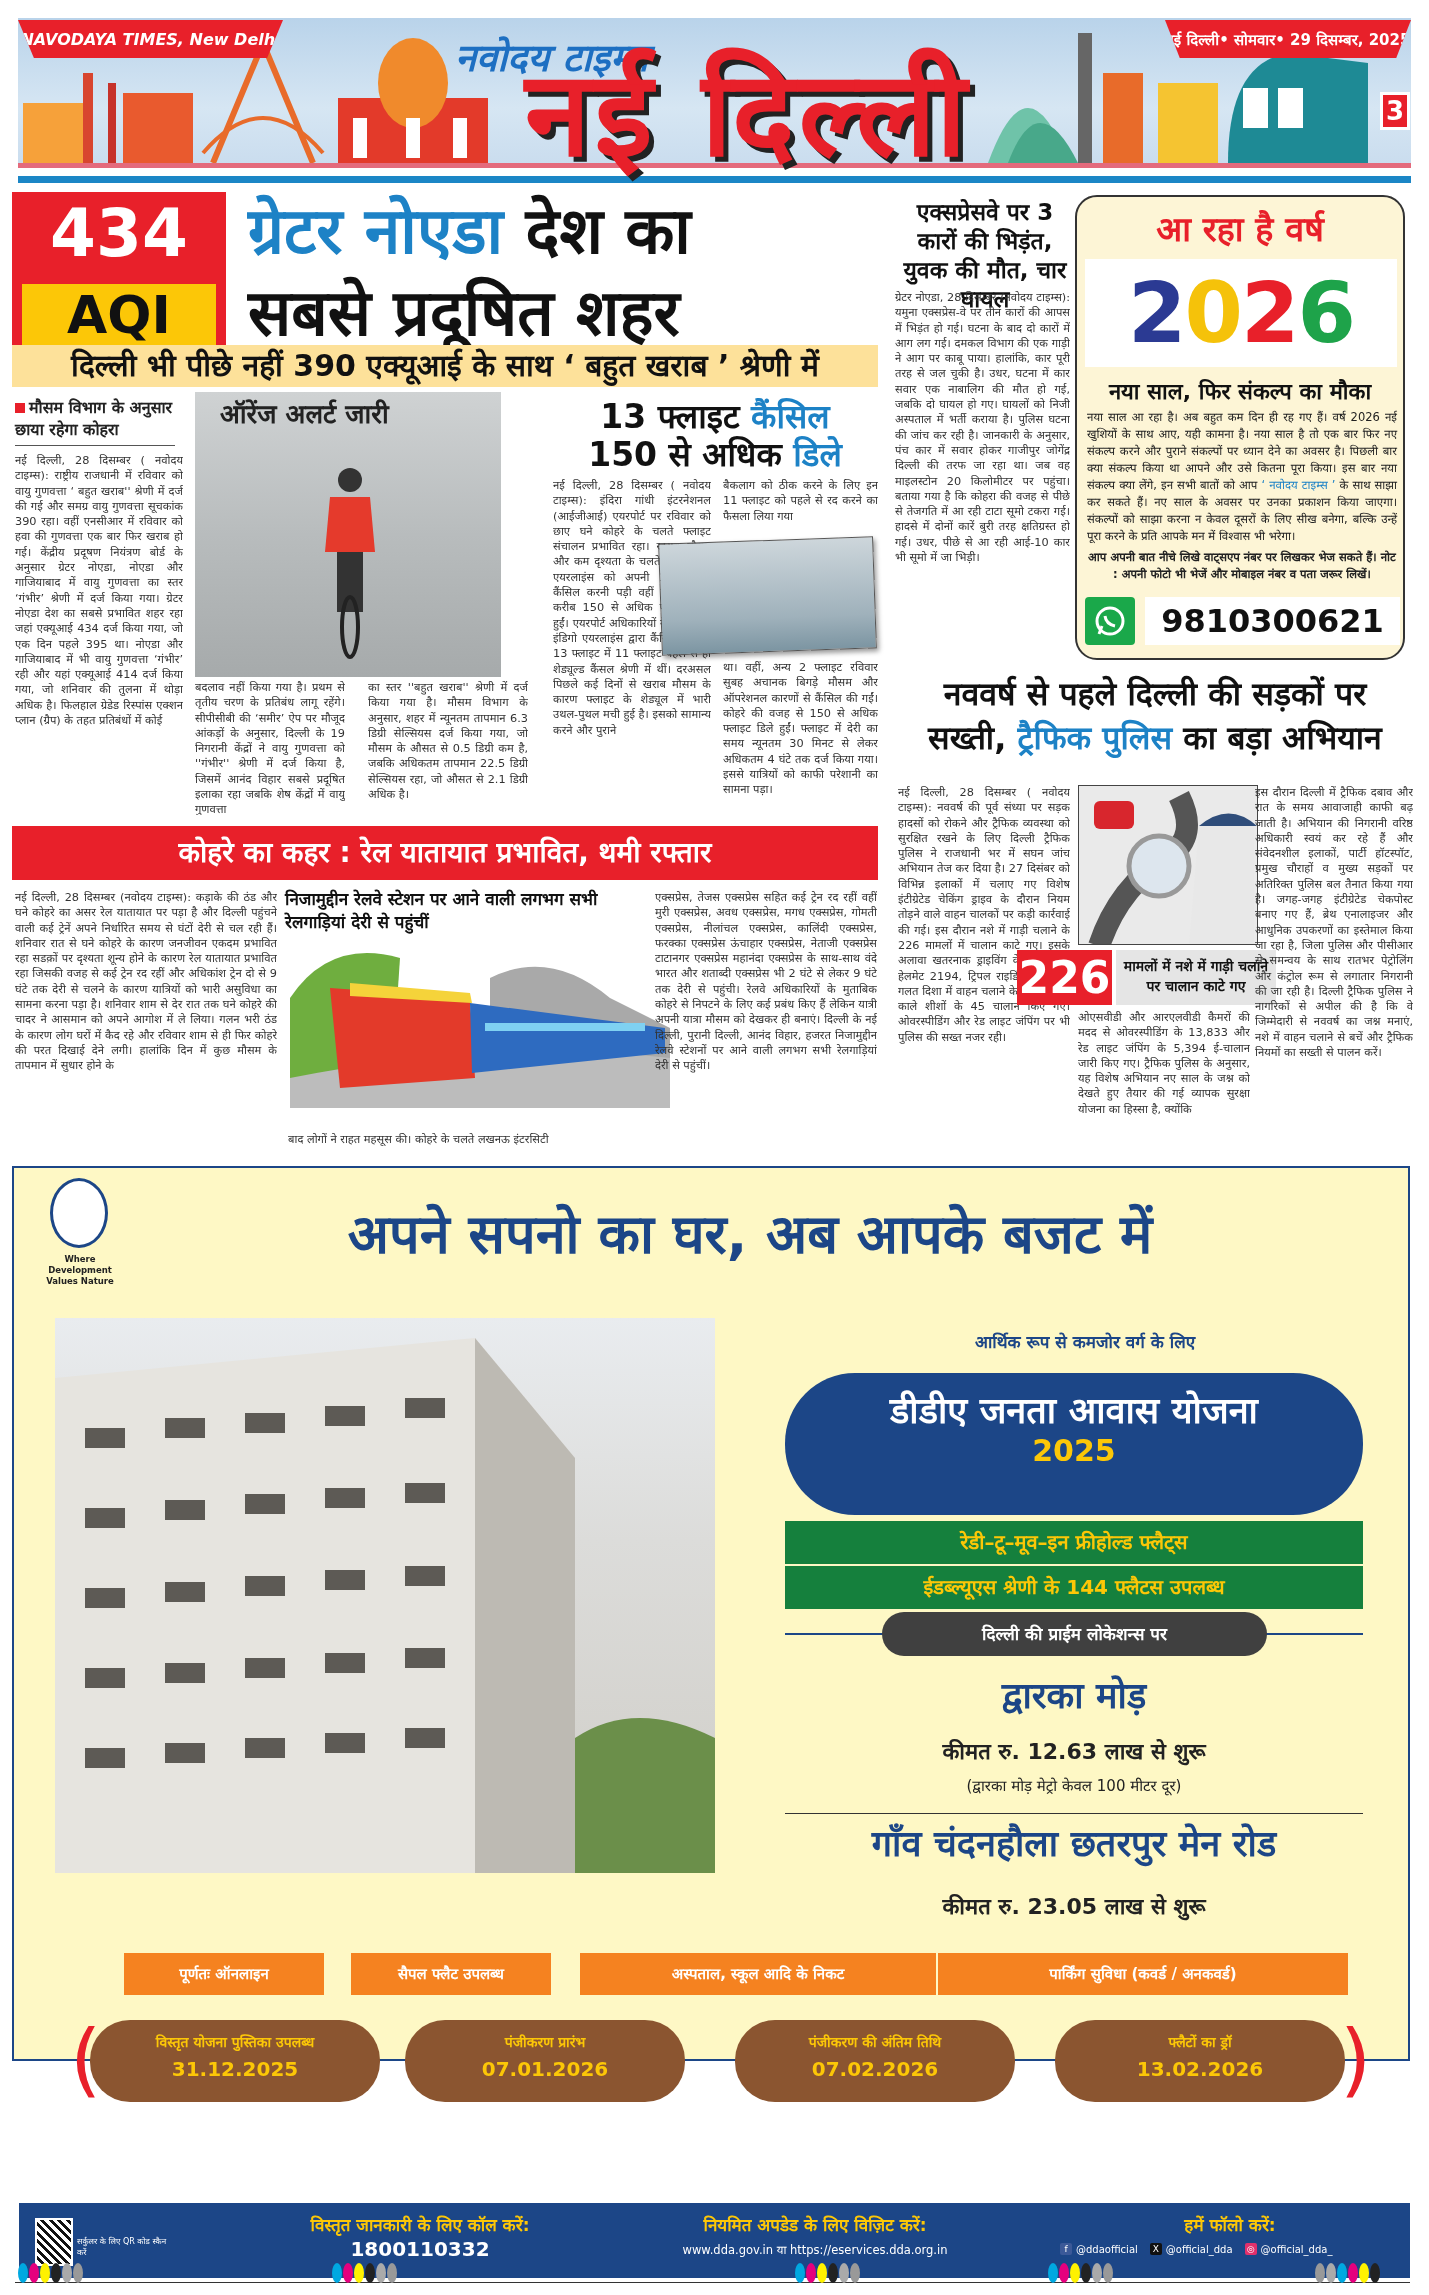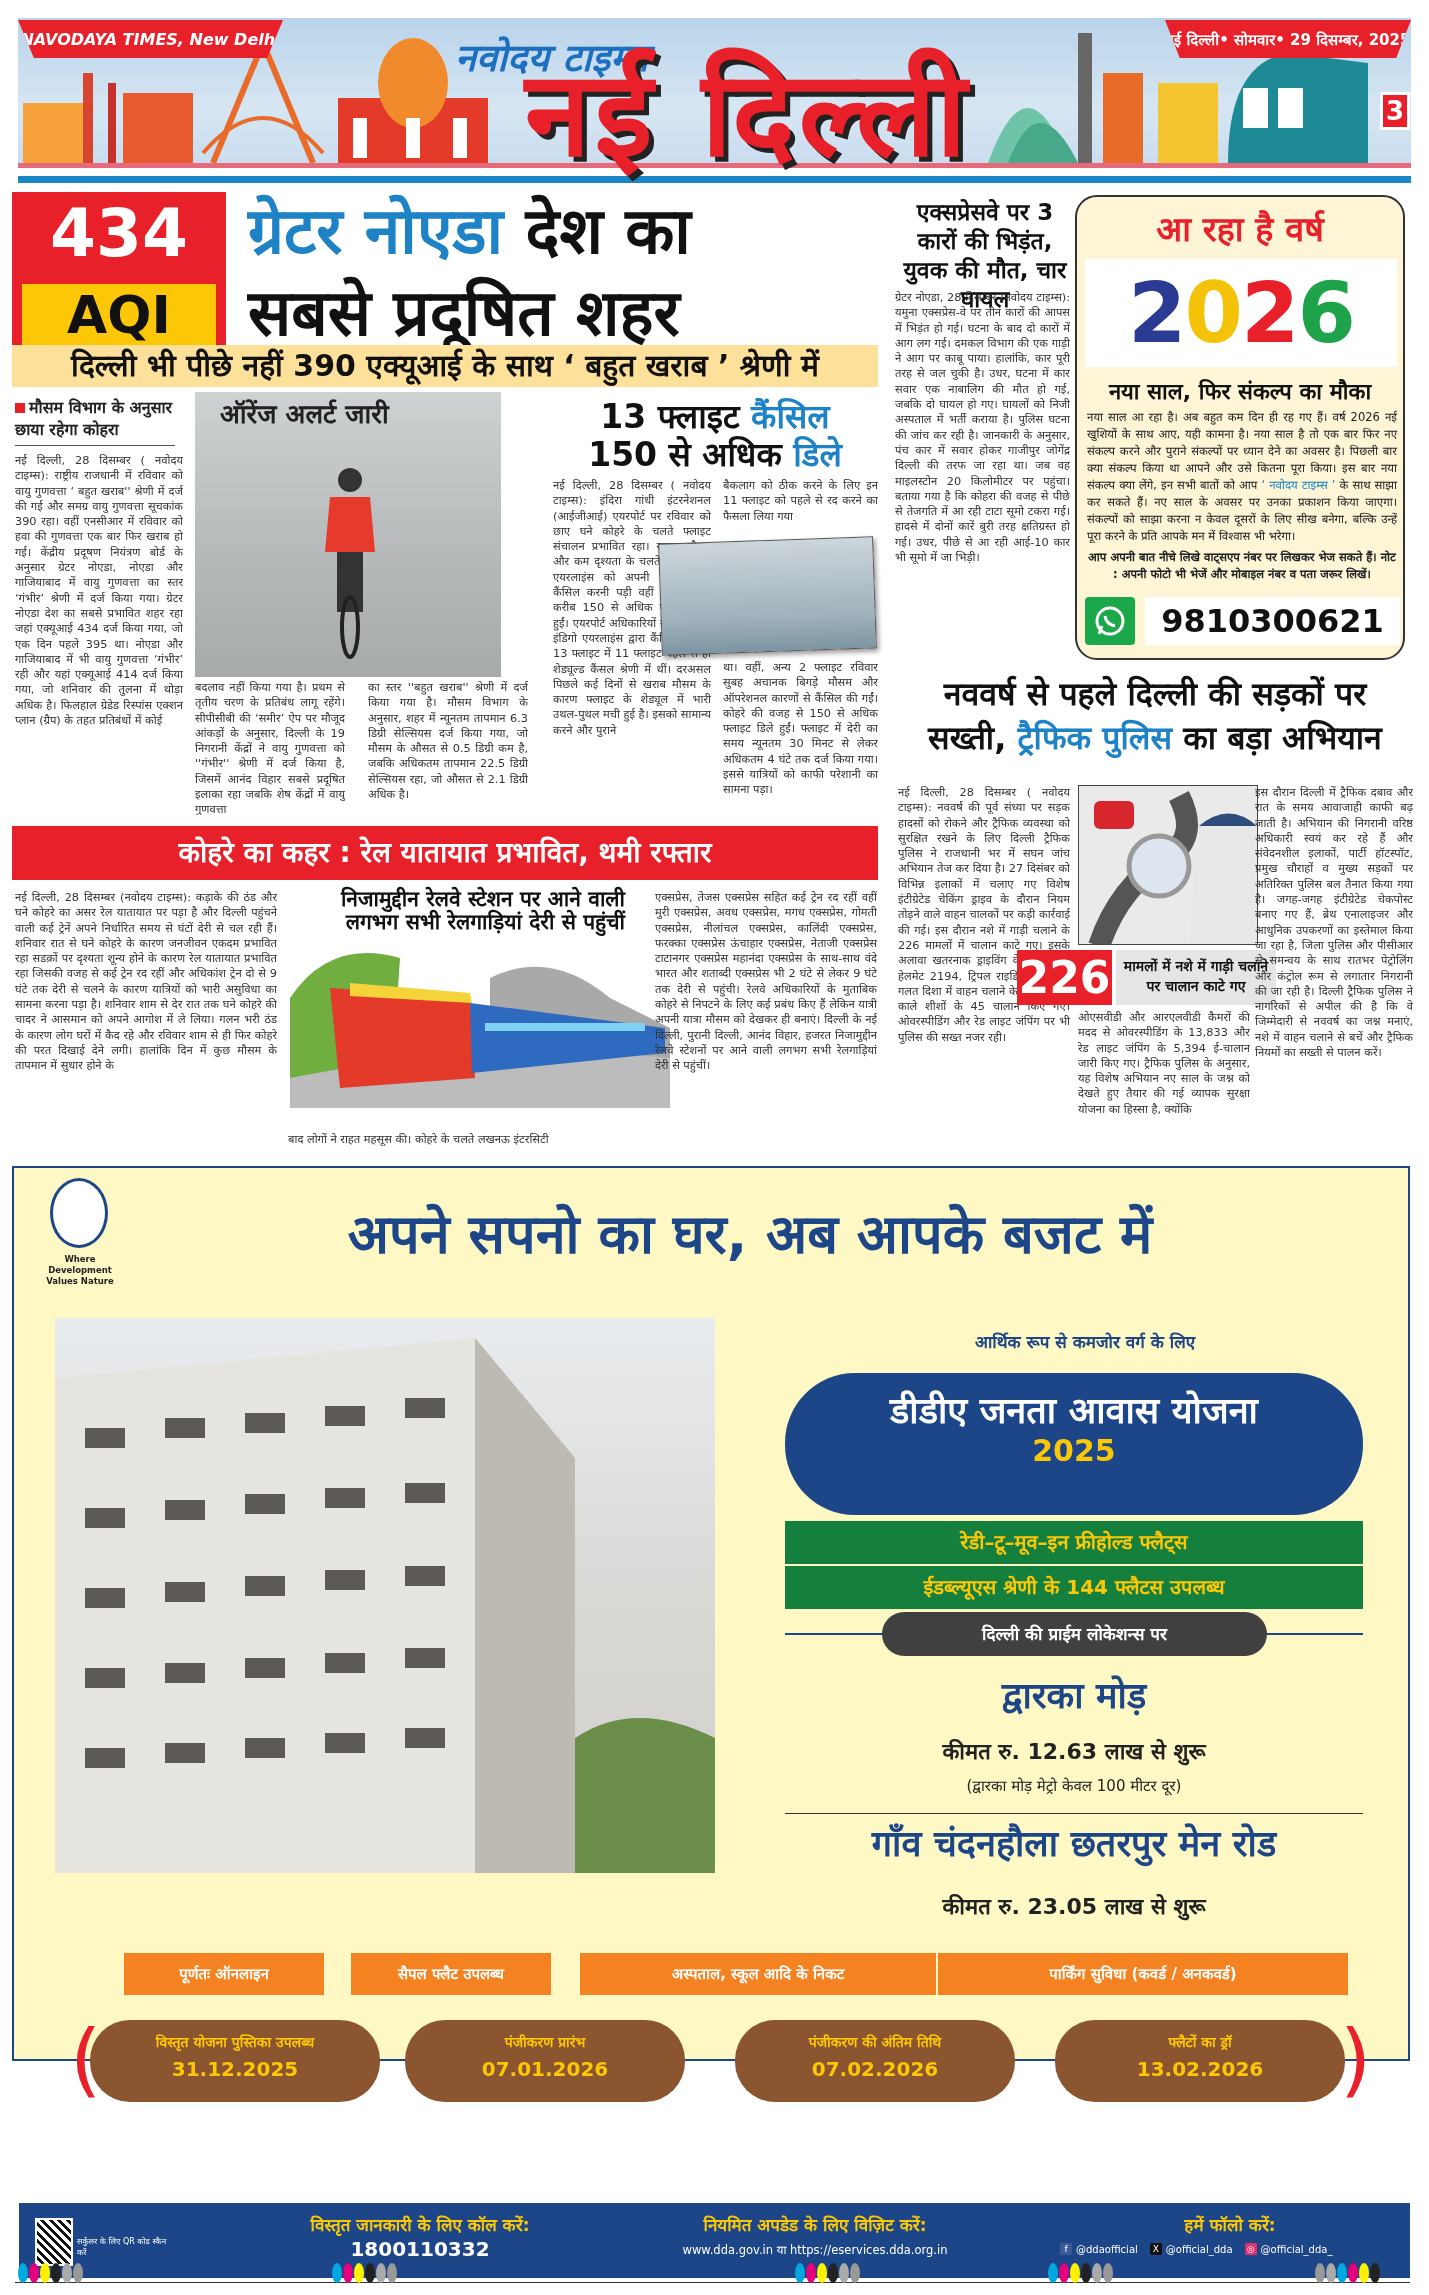--- a/index.html
+++ b/index.html
@@ -40,21 +40,21 @@
 .nybox .note{position:absolute;left:8px;top:352px;width:314px;font-size:11.5px;font-weight:bold;line-height:17px;text-align:center;color:#222}
 .nybox .wa{position:absolute;left:8px;top:400px;width:50px;height:48px;background:#1aa84a;border-radius:4px;display:flex;align-items:center;justify-content:center}
 .nybox .phone{position:absolute;left:68px;top:400px;width:255px;height:48px;background:#fff;font-weight:bold;font-size:32px;line-height:48px;text-align:center;color:#111}
 .hl-traffic{left:895px;top:672px;width:520px;font-size:32px;font-weight:bold;line-height:44px;color:#111;text-align:center}
 .hl-traffic .blue{color:#1d82c6}
 .illus{left:1078px;top:785px;width:180px;height:160px;background:#eaeaea;border:1px solid #444;overflow:hidden}
 .b226{left:1017px;top:950px;width:95px;height:55px;background:#e8202a;color:#fff;font-weight:bold;font-size:44px;line-height:55px;text-align:center}
 .b226t{left:1116px;top:950px;width:160px;height:55px;background:#e5e5e5;font-size:14px;font-weight:bold;line-height:20px;text-align:center;padding-top:6px;color:#111}
 
 .railbar{left:12px;top:826px;width:866px;height:54px;background:#e8202a;color:#fff;font-weight:bold;font-size:28px;line-height:54px;text-align:center}
-.hl-rail{left:285px;top:888px;width:340px;font-size:21px;font-weight:bold;line-height:23px;text-align:right;color:#111}
+.hl-rail{left:285px;top:888px;width:340px;font-size:17px;font-weight:bold;line-height:23px;text-align:left;color:#111}
 .train{left:290px;top:938px;width:380px;height:170px}
 
 .ad{left:12px;top:1166px;width:1398px;height:895px;background:#fef8c5;border:2px solid #1c4687}
 .ddalogo{left:50px;top:1178px;width:58px;height:70px;border:3px solid #1c4687;border-radius:50%;background:#fff}
 .ddatag{left:40px;top:1254px;width:80px;font-size:8.5px;font-weight:bold;line-height:11px;text-align:center;color:#222}
 .adtitle{left:160px;top:1195px;width:1180px;font-size:54px;font-weight:bold;color:#1c4687;text-align:center}
 .building{left:55px;top:1318px;width:660px;height:555px;background:linear-gradient(180deg,#e9ecef 0%,#dcdcda 40%,#cfcdc7 100%);overflow:hidden}
 .adsub{left:785px;top:1330px;width:600px;font-size:17px;font-weight:bold;color:#1c4687;text-align:center}
 .pillbig{left:785px;top:1373px;width:578px;height:142px;background:#1c4687;border-radius:70px;text-align:center}
 .pillbig .a{display:block;color:#fff;font-weight:bold;font-size:36px;line-height:40px;padding-top:18px}

